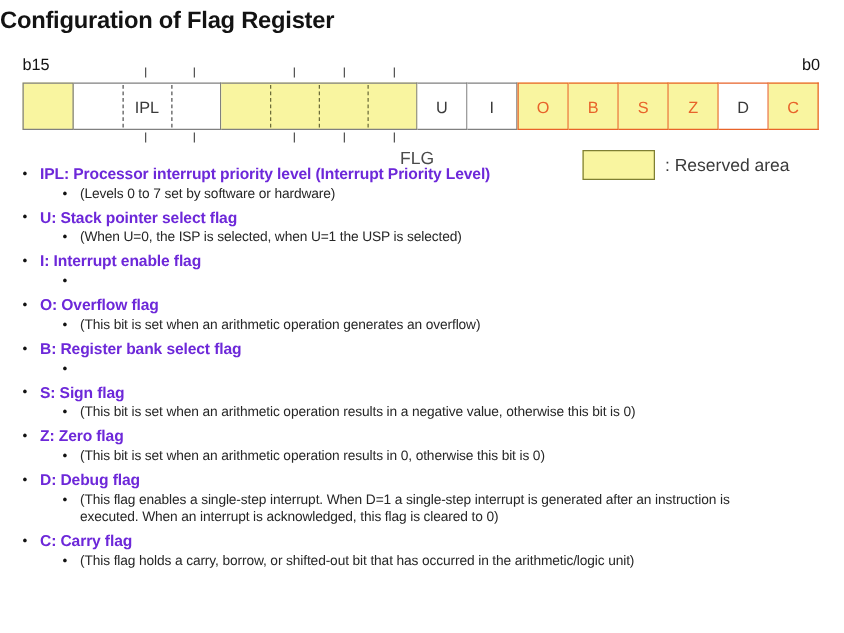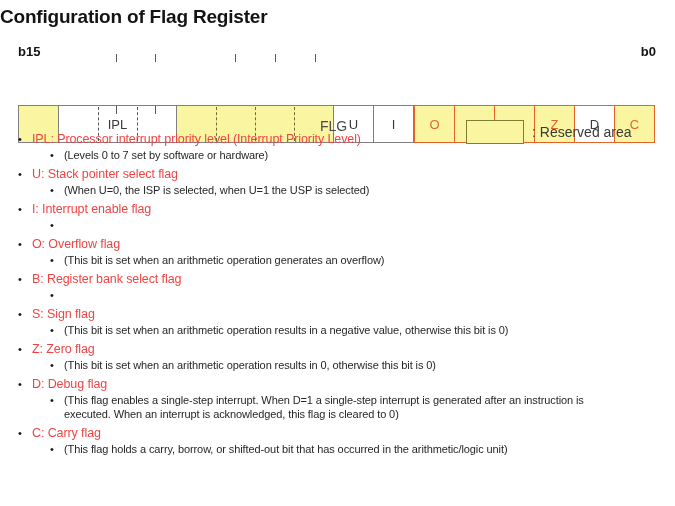--- a/index.html
+++ b/index.html
@@ -35,35 +35,34 @@
     left: 18px;
     top: 44px;
     width: 638px;
     height: 74px;
   }
 
   .bit-label {
     position: absolute;
     top: 0px;
     font-size: 13px;
-    font-weight: bold;
+    font-weight: normal;
     color: #131313;
   }
   #bit-label-msb { left: 0px; }
   #bit-label-lsb { right: 0px; text-align: right; }
 
   #register-bar {
     position: absolute;
     left: 0px;
     top: 22px;
     width: 637px;
     height: 38px;
     box-sizing: border-box;
     display: flex;
-    margin-top: 39px;
   }
 
   .bit-cell {
     flex: 1 1 0;
     box-sizing: border-box;
     border: 1px solid #808080;
     border-left-width: 0;
     display: flex;
     align-items: center;
     justify-content: center;
@@ -175,23 +174,23 @@
   }
   .bullet-dot {
     flex: 0 0 auto;
     font-size: 11px;
     line-height: 14px;
     color: #131313;
     width: 14px;
   }
   .entry-main .entry-label {
     font-size: 12.5px;
-    font-weight: normal;
+    font-weight: bold;
     line-height: 15px;
-    color: #ef4444;
+    color: #6d28d9;
     letter-spacing: -0.1px;
   }
   .entry-sub .entry-detail {
     font-size: 11px;
     line-height: 14px;
     color: #262626;
     letter-spacing: -0.1px;
     max-width: 560px;
   }
 </style>

